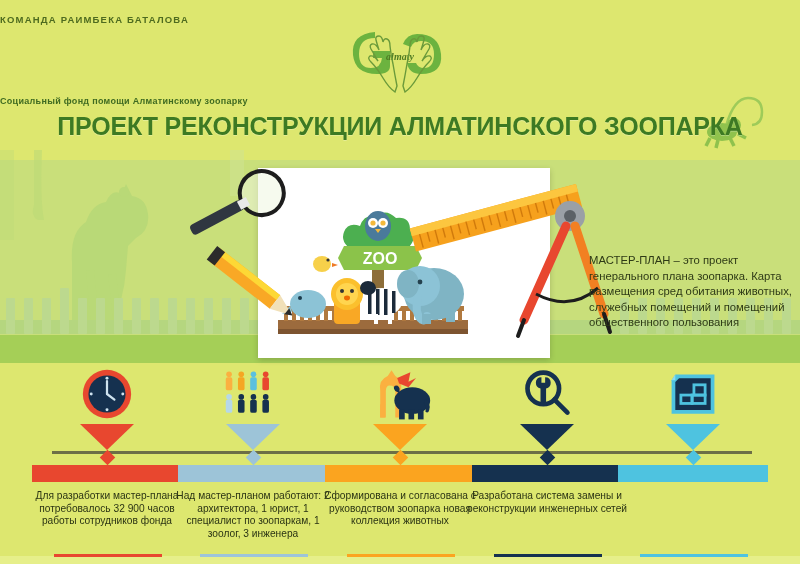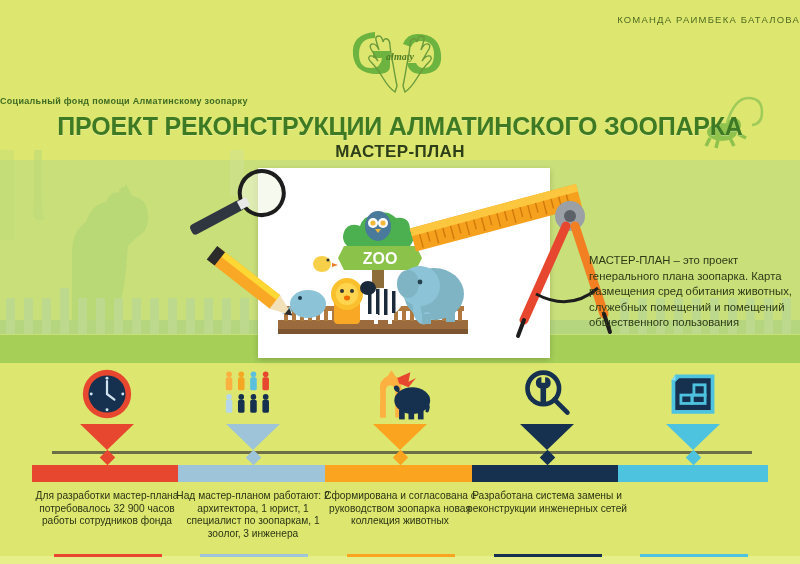--- a/index.html
+++ b/index.html
@@ -45,22 +45,22 @@
     position: absolute; bottom: 0; width: 9px; height: 36px;
     background: #bcd98e; border-radius: 1px;
   }
   .fence-rail {
     position: absolute; left: 0; bottom: 0; width: 800px; height: 14px;
     background: #b5d67f;
   }
   
   .team-line {
     position: absolute; left: 0; top: 14px; width: 800px;
-    text-align: right;
-    font-size: 9.5px; font-weight: normal; letter-spacing: 1.2px;
+    text-align: left;
+    font-size: 9.5px; font-weight: bold; letter-spacing: 1.2px;
     color: #4e6b1f;
   }
   .logo-wrap {
     position: absolute; left: 50%; top: 30px;
     transform: translateX(-50%);
     width: 110px; height: 66px;
   }
   .fund-line {
     position: absolute; left: 0; top: 96px; width: 727px;
     text-align: left;
@@ -237,21 +237,20 @@
                  Q37 6 38 12 Q39 8 42 9 Q45 10 45 16 Q46 26 48 34 Q50 46 52 56 Z"></path>
         <path d="M60 62 Q66 58 72 48 Q78 38 84 32 Q88 28 85 26 Q81 25 77 31
                  Q81 24 84 19 Q86 15 83 14 Q79 13 76 20 Q78 14 79 10 Q80 6 76 6
                  Q73 6 72 12 Q71 8 68 9 Q65 10 65 16 Q64 26 62 34 Q60 46 58 56 Z"></path>
       </g>
     </svg>
   </div>
 
   <div class="fund-line">Социальный фонд помощи Алматинскому зоопарку</div>
   <div class="main-title">ПРОЕКТ РЕКОНСТРУКЦИИ АЛМАТИНСКОГО ЗООПАРКА</div>
-  <div class="sub-title">МАСТЕР-ПЛАН</div>
 
   <div class="blueprint">
     <div class="bp-shade"></div>
     <div class="bp-grid"></div>
     <div class="bp-corner"></div>
 
     <svg class="bp-arrow-h" viewBox="0 0 106 12">
       <line x1="4" y1="6" x2="102" y2="6" stroke="#fff" stroke-width="1.6"></line>
       <polyline points="12,1 3,6 12,11" fill="none" stroke="#fff" stroke-width="1.6"></polyline>
       <polyline points="94,1 103,6 94,11" fill="none" stroke="#fff" stroke-width="1.6"></polyline>

